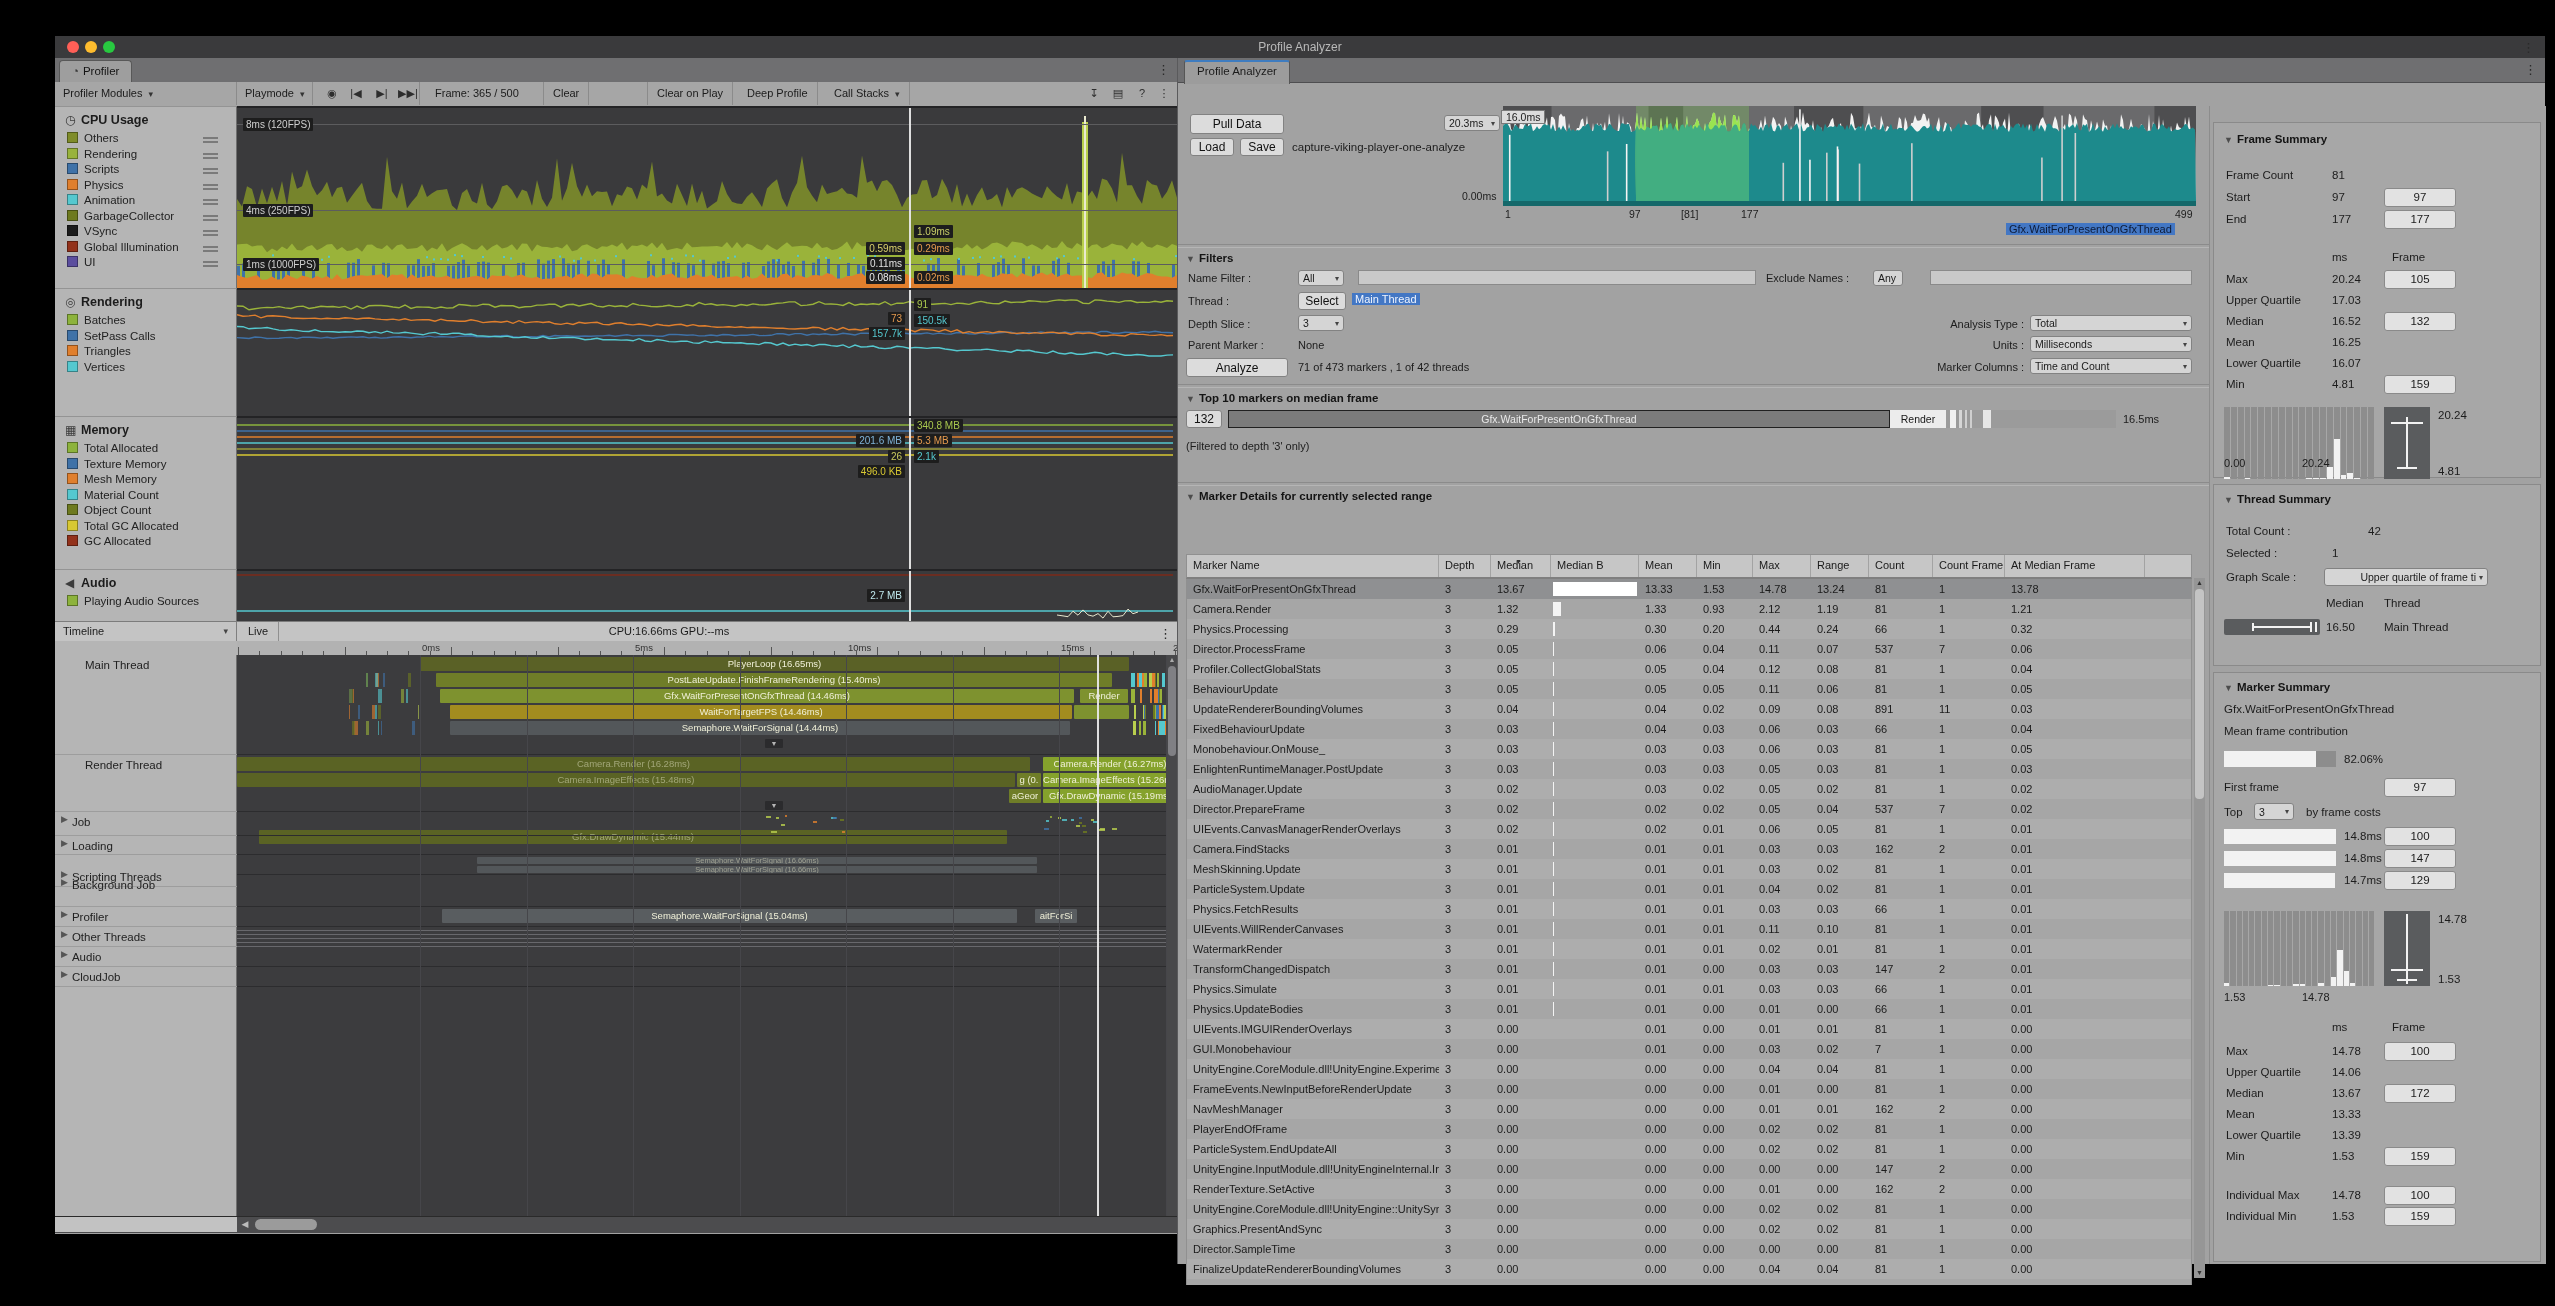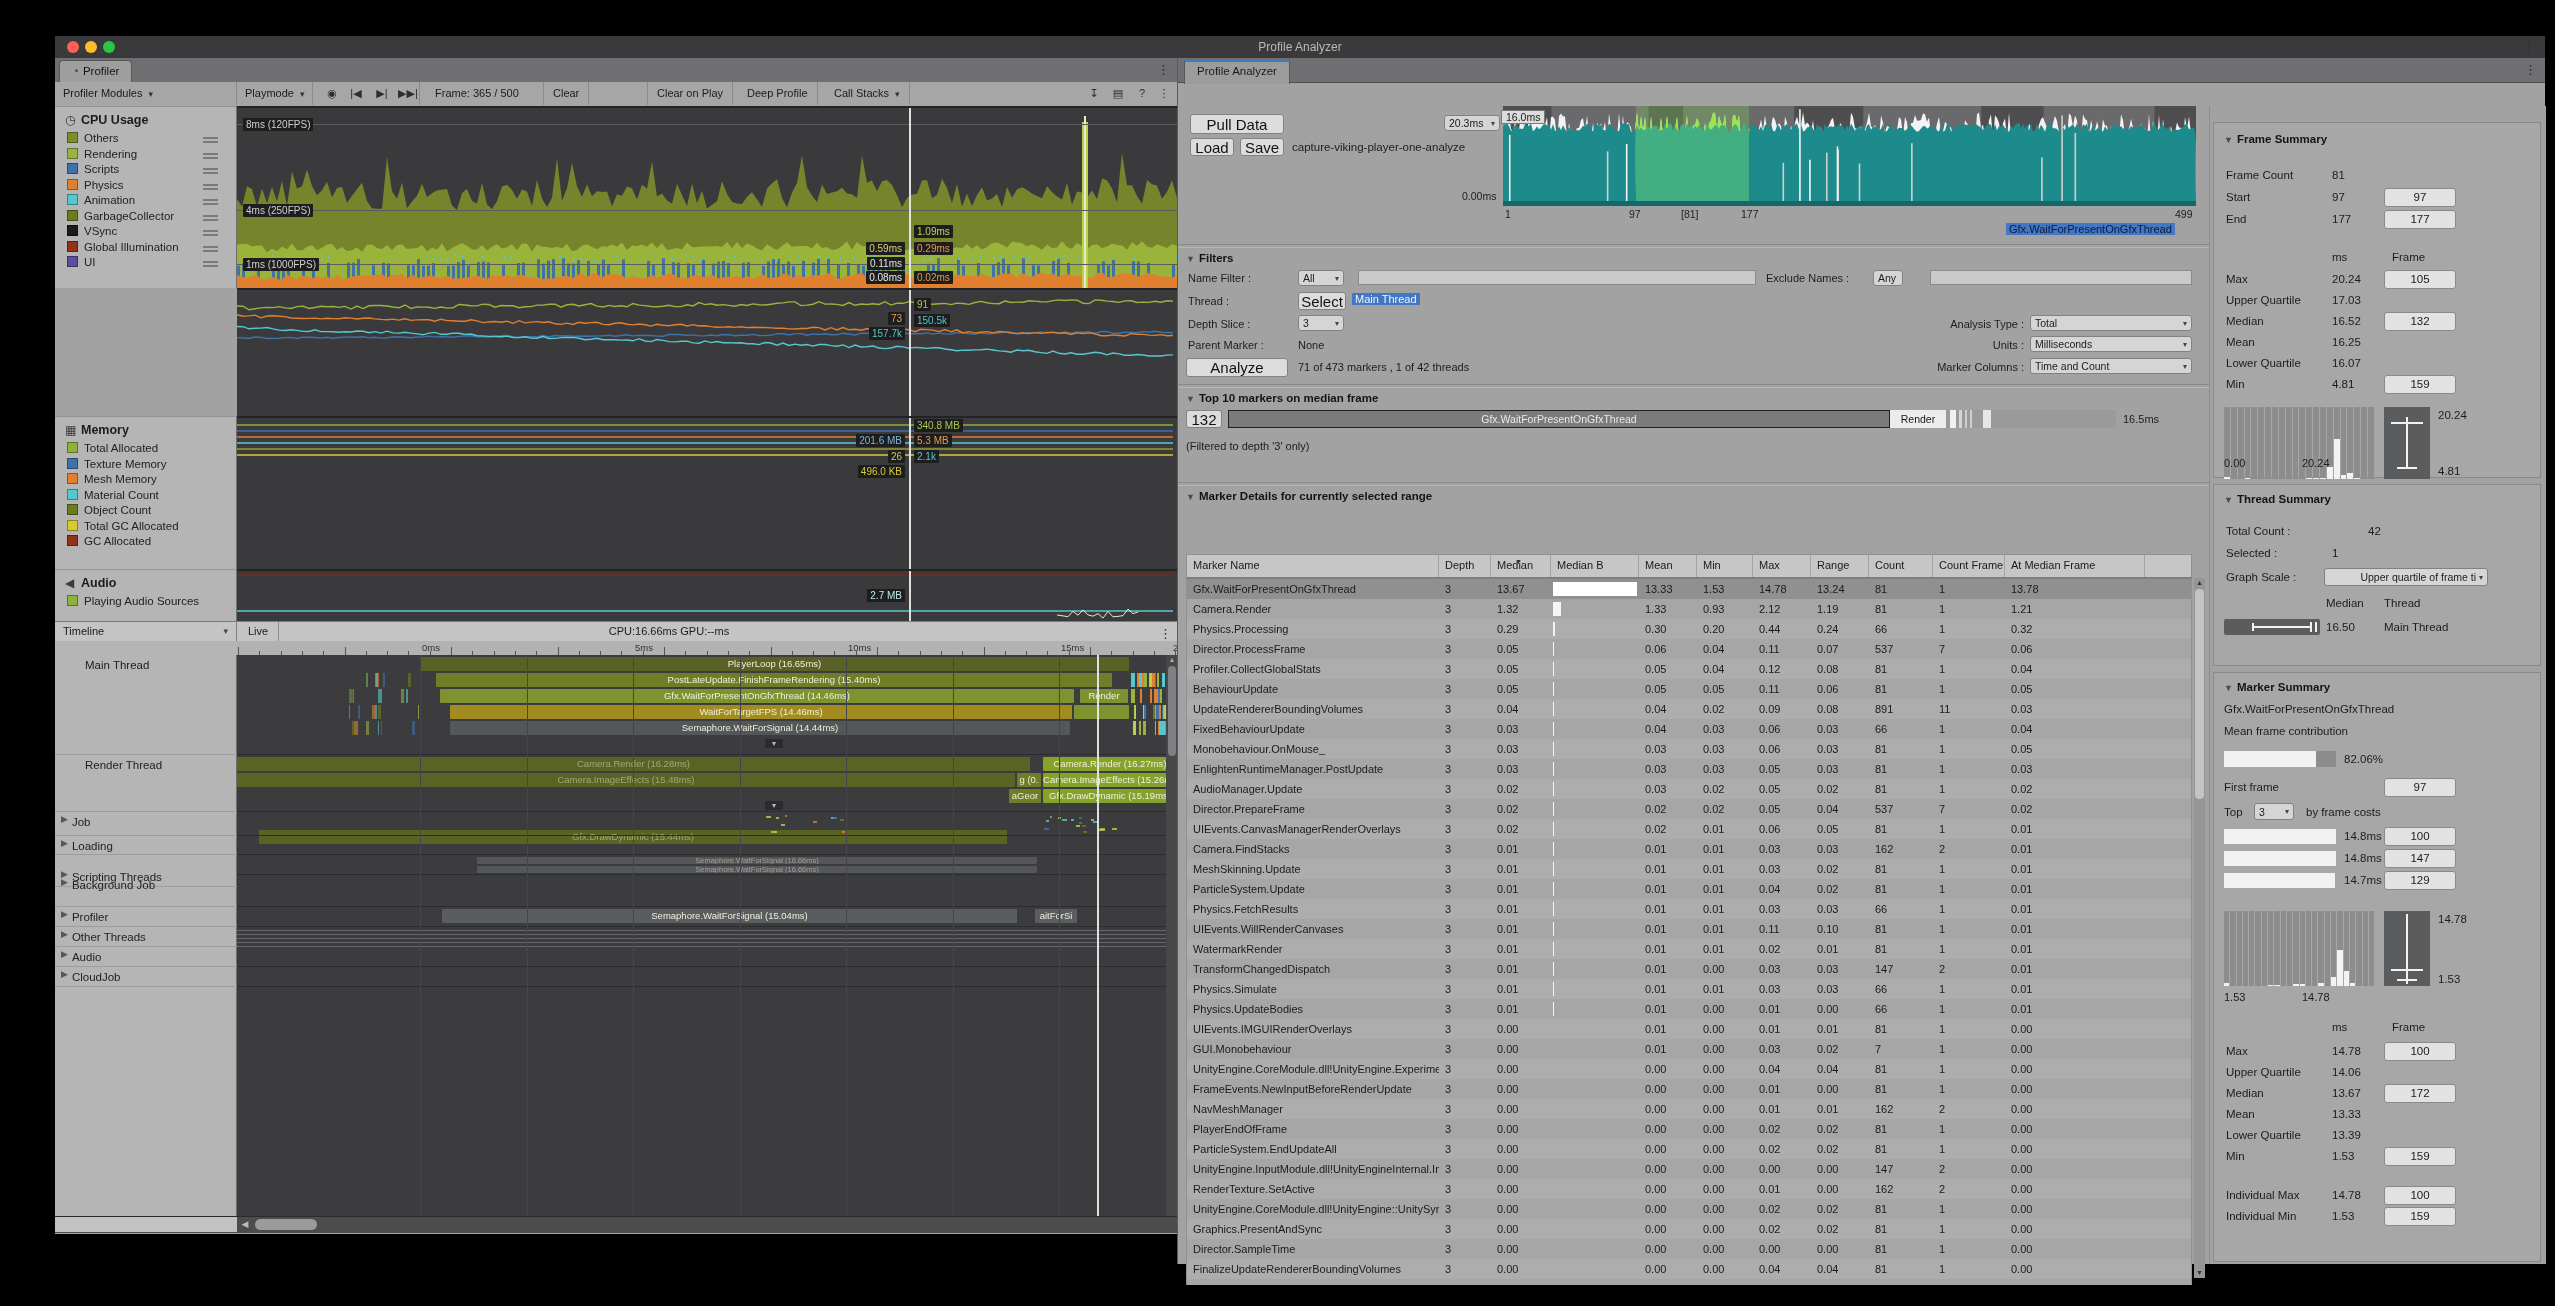--- a/index.html
+++ b/index.html
@@ -57,21 +57,21 @@
                   text-align:center;line-height:9px;border-radius:1px;}
   #hscroll{left:0;top:1158px;width:1122px;height:16px;background:#4c4c4e;border-top:1px solid #2a2a2a;}
   
   #pa-win{left:1122px;top:22px;width:1368px;height:1206px;background:#a2a2a2;border-left:1px solid #5a5a5c;box-sizing:border-box;}
   #pa-tab{left:6px;top:2px;height:22px;background:#9c9c9c;border:1px solid #565656;border-bottom:none;border-top:2px solid #3e7cc0;
           border-radius:3px 3px 0 0;font-size:11.5px;line-height:19px;padding:0 12px;}
   #pa-moderow{left:0;top:24px;width:1368px;height:24px;background:#a0a0a0;border-bottom:1px solid #868686;font-size:11px;line-height:23px;}
   .mode-btn{position:absolute;top:2px;height:19px;background:#b0b0b0;border:1px solid #7d7d7d;font-size:11px;
             line-height:18px;text-align:center;box-sizing:border-box;}
   .mode-btn.active{background:#d8d8d8;}
-  .btn{position:absolute;background:#dcdcdc;border:1px solid #828282;border-radius:3px;font-size:15px;
+  .btn{position:absolute;background:#dcdcdc;border:1px solid #828282;border-radius:3px;font-size:12px;
        text-align:center;box-sizing:border-box;color:#111;}
   .dd{position:absolute;background:#d5d5d5;border:1px solid #828282;border-radius:3px;font-size:10.5px;
       padding:0 4px;box-sizing:border-box;white-space:nowrap;overflow:hidden;}
   .dd:after{content:"▾";float:right;font-size:8px;color:#444;margin-left:3px;}
   .inp{position:absolute;background:#c9c9c9;border:1px solid #8a8a8a;box-sizing:border-box;height:15px;}
   .flabel{position:absolute;font-size:11px;color:#1d1d1d;white-space:nowrap;}
   .sec-head{position:absolute;font-size:11.5px;font-weight:bold;color:#141414;}
   .sec-head .disc{font-size:9px;color:#4c4c4c;margin-right:4px;}
   .hl-blue{background:#4377c4;color:#0d1b38;padding:0 3px;font-size:11px;}
   .pa-sep{position:absolute;left:0;width:1031px;height:2px;border-top:1px solid #8b8b8b;border-bottom:1px solid #b5b5b5;}
@@ -349,20 +349,27 @@
             <div class="playhead" style="left: 672px; height: 182px;"></div>
             <div class="chip" style="left: 6px; top: 10px; color: rgb(207, 207, 207);">8ms (120FPS)</div>
             <div class="chip" style="left: 6px; top: 96px; color: rgb(207, 207, 207);">4ms (250FPS)</div>
             <div class="chip" style="left: 6px; top: 150px; color: rgb(207, 207, 207);">1ms (1000FPS)</div>
             <div class="chip" style="right: 272px; top: 134px; color: rgb(217, 208, 108);">0.59ms</div>
             <div class="chip" style="right: 272px; top: 149px; color: rgb(224, 224, 224);">0.11ms</div>
             <div class="chip" style="right: 272px; top: 163px; color: rgb(236, 236, 236);">0.08ms</div>
             <div class="chip" style="left: 677px; top: 117px; color: rgb(201, 207, 104);">1.09ms</div>
             <div class="chip" style="left: 677px; top: 134px; color: rgb(229, 154, 78);">0.29ms</div>
             <div class="chip" style="left: 677px; top: 163px; color: rgb(229, 154, 78);">0.02ms</div>
+          </div>
+          <div class="legend-col" style="top: 182px; height: 128px; border-top: 1px solid rgb(148, 148, 148);">
+            <div class="mod-head"><span class="micon">◎</span><span>Rendering</span></div>
+            <div class="leg-item"><span class="swatch" style="background: rgb(141, 179, 60);"></span><span>Batches</span></div>
+            <div class="leg-item"><span class="swatch" style="background: rgb(63, 114, 168);"></span><span>SetPass Calls</span></div>
+            <div class="leg-item"><span class="swatch" style="background: rgb(224, 127, 45);"></span><span>Triangles</span></div>
+            <div class="leg-item"><span class="swatch" style="background: rgb(85, 200, 207);"></span><span>Vertices</span></div>
           </div>
           <div class="chart-canvas" id="cv1" style="top: 182px; height: 128px; border-top: 2px solid rgb(35, 35, 37);">
             <svg width="940" height="128">
               <path d="M0 16.0 L6 16.2 L12 19.8 L18 18.7 L24 17.9 L30 17.4 L36 17.6 L42 16.6 L48 17.9 L54 18.5 L60 16.6 L66 16.1 L72 18.5 L78 17.5 L84 16.2 L90 16.8 L96 16.5 L102 17.4 L108 16.4 L114 19.1 L120 16.1 L126 18.6 L132 15.8 L138 15.5 L144 15.5 L150 16.0 L156 17.0 L162 17.8 L168 15.0 L174 18.4 L180 16.9 L186 17.1 L192 17.3 L198 18.4 L204 17.0 L210 18.1 L216 17.7 L222 14.5 L228 15.0 L234 15.7 L240 15.9 L246 14.2 L252 14.5 L258 17.2 L264 15.5 L270 15.7 L276 15.8 L282 17.7 L288 16.7 L294 16.6 L300 15.1 L306 15.1 L312 14.2 L318 14.2 L324 17.2 L330 14.8 L336 14.3 L342 16.0 L348 14.8 L354 13.5 L360 16.1 L366 17.0 L372 15.4 L378 16.5 L384 15.8 L390 16.8 L396 13.5 L402 15.1 L408 15.6 L414 16.5 L420 16.7 L426 16.2 L432 15.2 L438 16.6 L444 16.6 L450 14.8 L456 15.9 L462 12.6 L468 14.6 L474 13.8 L480 15.3 L486 14.6 L492 15.4 L498 16.2 L504 14.5 L510 15.5 L516 13.9 L522 14.7 L528 15.0 L534 14.2 L540 13.2 L546 12.9 L552 11.9 L558 11.9 L564 15.6 L570 15.1 L576 14.2 L582 11.7 L588 14.1 L594 14.0 L600 14.4 L606 15.5 L612 12.6 L618 15.3 L624 14.0 L630 14.5 L636 13.8 L642 14.5 L648 11.7 L654 15.1 L660 13.1 L666 13.3 L672 11.6 L678 12.5 L684 11.7 L690 14.1 L696 14.3 L702 13.7 L708 13.4 L714 14.6 L720 13.1 L726 13.5 L732 14.4 L738 12.5 L744 11.4 L750 12.8 L756 13.6 L762 13.7 L768 11.0 L774 12.5 L780 12.1 L786 12.2 L792 10.8 L798 11.1 L804 11.8 L810 11.9 L816 10.6 L822 9.9 L828 10.5 L834 9.9 L840 10.2 L846 13.2 L852 13.6 L858 9.9 L864 10.3 L870 11.1 L876 11.5 L882 12.4 L888 10.9 L894 10.8 L900 12.5 L906 12.1 L912 12.4 L918 11.3 L924 12.3 L930 10.7 L936 11.3" fill="none" stroke="#9ab33a" stroke-width="1.4"></path>
               <path d="M0 47.6 L6 48.0 L12 48.5 L18 47.0 L24 47.4 L30 48.5 L36 48.4 L42 48.3 L48 47.6 L54 47.4 L60 48.5 L66 47.1 L72 47.3 L78 47.5 L84 48.1 L90 47.2 L96 48.3 L102 47.5 L108 47.2 L114 46.9 L120 47.3 L126 46.8 L132 47.9 L138 47.3 L144 48.1 L150 47.7 L156 47.0 L162 46.8 L168 47.3 L174 47.8 L180 47.0 L186 47.1 L192 46.1 L198 47.1 L204 46.5 L210 46.9 L216 47.3 L222 46.4 L228 46.1 L234 45.7 L240 46.8 L246 46.9 L252 47.3 L258 46.0 L264 45.8 L270 45.4 L276 46.7 L282 47.1 L288 46.7 L294 46.8 L300 47.0 L306 45.5 L312 47.0 L318 45.5 L324 46.0 L330 45.7 L336 46.3 L342 46.3 L348 46.0 L354 46.2 L360 45.9 L366 45.9 L372 45.2 L378 46.3 L384 45.5 L390 44.8 L396 45.9 L402 45.4 L408 45.5 L414 45.5 L420 46.1 L426 46.2 L432 44.5 L438 44.4 L444 44.7 L450 45.2 L456 44.9 L462 45.9 L468 45.7 L474 45.0 L480 45.8 L486 44.5 L492 44.8 L498 45.7 L504 45.1 L510 45.3 L516 44.4 L522 45.5 L528 45.6 L534 45.3 L540 43.6 L546 43.8 L552 45.0 L558 43.6 L564 43.6 L570 45.2 L576 43.9 L582 44.5 L588 43.8 L594 44.8 L600 44.6 L606 43.2 L612 44.0 L618 45.0 L624 43.2 L630 43.1 L636 43.7 L642 44.5 L648 44.2 L654 43.4 L660 43.8 L666 43.0 L672 43.7 L678 43.5 L684 43.7 L690 42.9 L696 44.1 L702 43.1 L708 43.9 L714 44.1 L720 42.5 L726 42.7 L732 43.8 L738 44.1 L744 42.8 L750 43.9 L756 43.5 L762 42.8 L768 42.3 L774 42.3 L780 44.0 L786 43.4 L792 42.5 L798 42.9 L804 42.0 L810 42.9 L816 42.6 L822 43.3 L828 42.0 L834 43.2 L840 42.0 L846 42.1 L852 42.0 L858 43.3 L864 41.5 L870 41.5 L876 43.3 L882 43.2 L888 42.3 L894 42.4 L900 42.7 L906 41.6 L912 42.2 L918 41.3 L924 42.3 L930 42.5 L936 42.7" fill="none" stroke="#3f72a8" stroke-width="1.4"></path>
               <path d="M0 24.7 L6 26.3 L12 25.9 L18 25.1 L24 27.8 L30 26.0 L36 25.7 L42 26.2 L48 26.6 L54 28.0 L60 28.2 L66 28.5 L72 28.4 L78 28.3 L84 28.9 L90 28.3 L96 28.6 L102 28.7 L108 27.7 L114 28.1 L120 29.0 L126 28.2 L132 28.0 L138 28.9 L144 29.4 L150 29.7 L156 29.1 L162 30.1 L168 28.8 L174 30.4 L180 29.9 L186 29.8 L192 29.8 L198 31.2 L204 29.2 L210 30.6 L216 30.7 L222 31.2 L228 31.2 L234 29.7 L240 30.9 L246 32.6 L252 32.0 L258 31.5 L264 32.2 L270 31.2 L276 33.3 L282 30.7 L288 32.9 L294 32.1 L300 31.6 L306 32.5 L312 31.8 L318 33.8 L324 34.4 L330 33.1 L336 34.5 L342 32.3 L348 33.3 L354 32.6 L360 32.3 L366 34.4 L372 34.7 L378 33.2 L384 32.7 L390 34.2 L396 34.9 L402 34.0 L408 34.8 L414 36.1 L420 34.3 L426 35.2 L432 35.8 L438 34.7 L444 34.3 L450 36.0 L456 34.6 L462 36.0 L468 35.8 L474 36.6 L480 37.2 L486 37.1 L492 36.7 L498 37.4 L504 36.8 L510 37.6 L516 37.3 L522 37.5 L528 37.5 L534 37.9 L540 38.3 L546 38.3 L552 38.9 L558 39.0 L564 38.5 L570 38.5 L576 37.2 L582 37.6 L588 40.0 L594 37.7 L600 40.0 L606 37.5 L612 39.8 L618 39.2 L624 40.3 L630 38.7 L636 38.6 L642 39.1 L648 40.4 L654 40.4 L660 39.5 L666 39.0 L672 39.7 L678 41.7 L684 39.3 L690 39.6 L696 40.1 L702 41.6 L708 39.6 L714 41.8 L720 39.8 L726 42.9 L732 41.6 L738 43.1 L744 42.2 L750 41.6 L756 42.9 L762 41.5 L768 41.9 L774 43.0 L780 43.4 L786 42.8 L792 43.6 L798 42.6 L804 43.4 L810 42.5 L816 42.1 L822 43.2 L828 42.8 L834 44.5 L840 42.9 L846 43.5 L852 42.9 L858 43.8 L864 45.7 L870 45.7 L876 44.9 L882 45.5 L888 46.0 L894 43.6 L900 44.2 L906 44.4 L912 45.1 L918 45.4 L924 44.6 L930 45.7 L936 45.5" fill="none" stroke="#e07f2d" stroke-width="1.4"></path>
               <path d="M0 36.5 L6 36.7 L12 38.8 L18 38.3 L24 38.1 L30 37.5 L36 38.9 L42 40.1 L48 40.5 L54 39.7 L60 40.4 L66 41.4 L72 41.5 L78 39.8 L84 41.6 L90 41.6 L96 41.8 L102 42.3 L108 41.8 L114 42.0 L120 41.0 L126 41.2 L132 42.8 L138 41.6 L144 43.1 L150 41.2 L156 42.9 L162 43.1 L168 42.2 L174 43.1 L180 43.9 L186 44.8 L192 43.1 L198 42.4 L204 44.3 L210 44.2 L216 43.1 L222 43.3 L228 44.5 L234 44.0 L240 45.7 L246 46.0 L252 46.4 L258 46.5 L264 46.7 L270 46.1 L276 47.5 L282 47.6 L288 46.7 L294 48.1 L300 48.2 L306 46.6 L312 48.5 L318 48.4 L324 47.6 L330 47.5 L336 47.4 L342 48.2 L348 49.7 L354 49.2 L360 48.3 L366 49.7 L372 49.8 L378 49.7 L384 50.1 L390 50.0 L396 50.8 L402 48.7 L408 51.0 L414 51.6 L420 49.5 L426 50.4 L432 51.6 L438 51.9 L444 51.3 L450 51.2 L456 52.9 L462 53.2 L468 50.9 L474 52.6 L480 51.5 L486 52.7 L492 52.6 L498 53.0 L504 52.7 L510 53.7 L516 53.7 L522 54.6 L528 52.5 L534 53.0 L540 55.2 L546 53.0 L552 55.4 L558 54.1 L564 55.2 L570 54.5 L576 56.1 L582 54.5 L588 54.5 L594 55.6 L600 56.2 L606 54.9 L612 57.6 L618 55.1 L624 57.0 L630 56.8 L636 56.0 L642 58.0 L648 58.6 L654 58.0 L660 56.3 L666 56.9 L672 58.3 L678 57.4 L684 57.8 L690 58.4 L696 57.7 L702 57.7 L708 59.0 L714 59.8 L720 60.8 L726 60.1 L732 60.3 L738 59.9 L744 59.7 L750 59.1 L756 60.0 L762 60.9 L768 61.2 L774 62.2 L780 60.0 L786 60.7 L792 60.3 L798 61.7 L804 62.6 L810 63.4 L816 61.1 L822 63.3 L828 64.0 L834 62.7 L840 64.2 L846 64.2 L852 63.3 L858 62.2 L864 63.0 L870 64.8 L876 63.0 L882 63.9 L888 65.3 L894 65.2 L900 64.5 L906 65.0 L912 66.0 L918 65.9 L924 66.0 L930 65.1 L936 64.9" fill="none" stroke="#55c8cf" stroke-width="1.4"></path>
             </svg>
             <div class="playhead" style="left: 672px; height: 128px;"></div>
             <div class="chip" style="right: 272px; top: 22px; color: rgb(229, 154, 78);">73</div>

